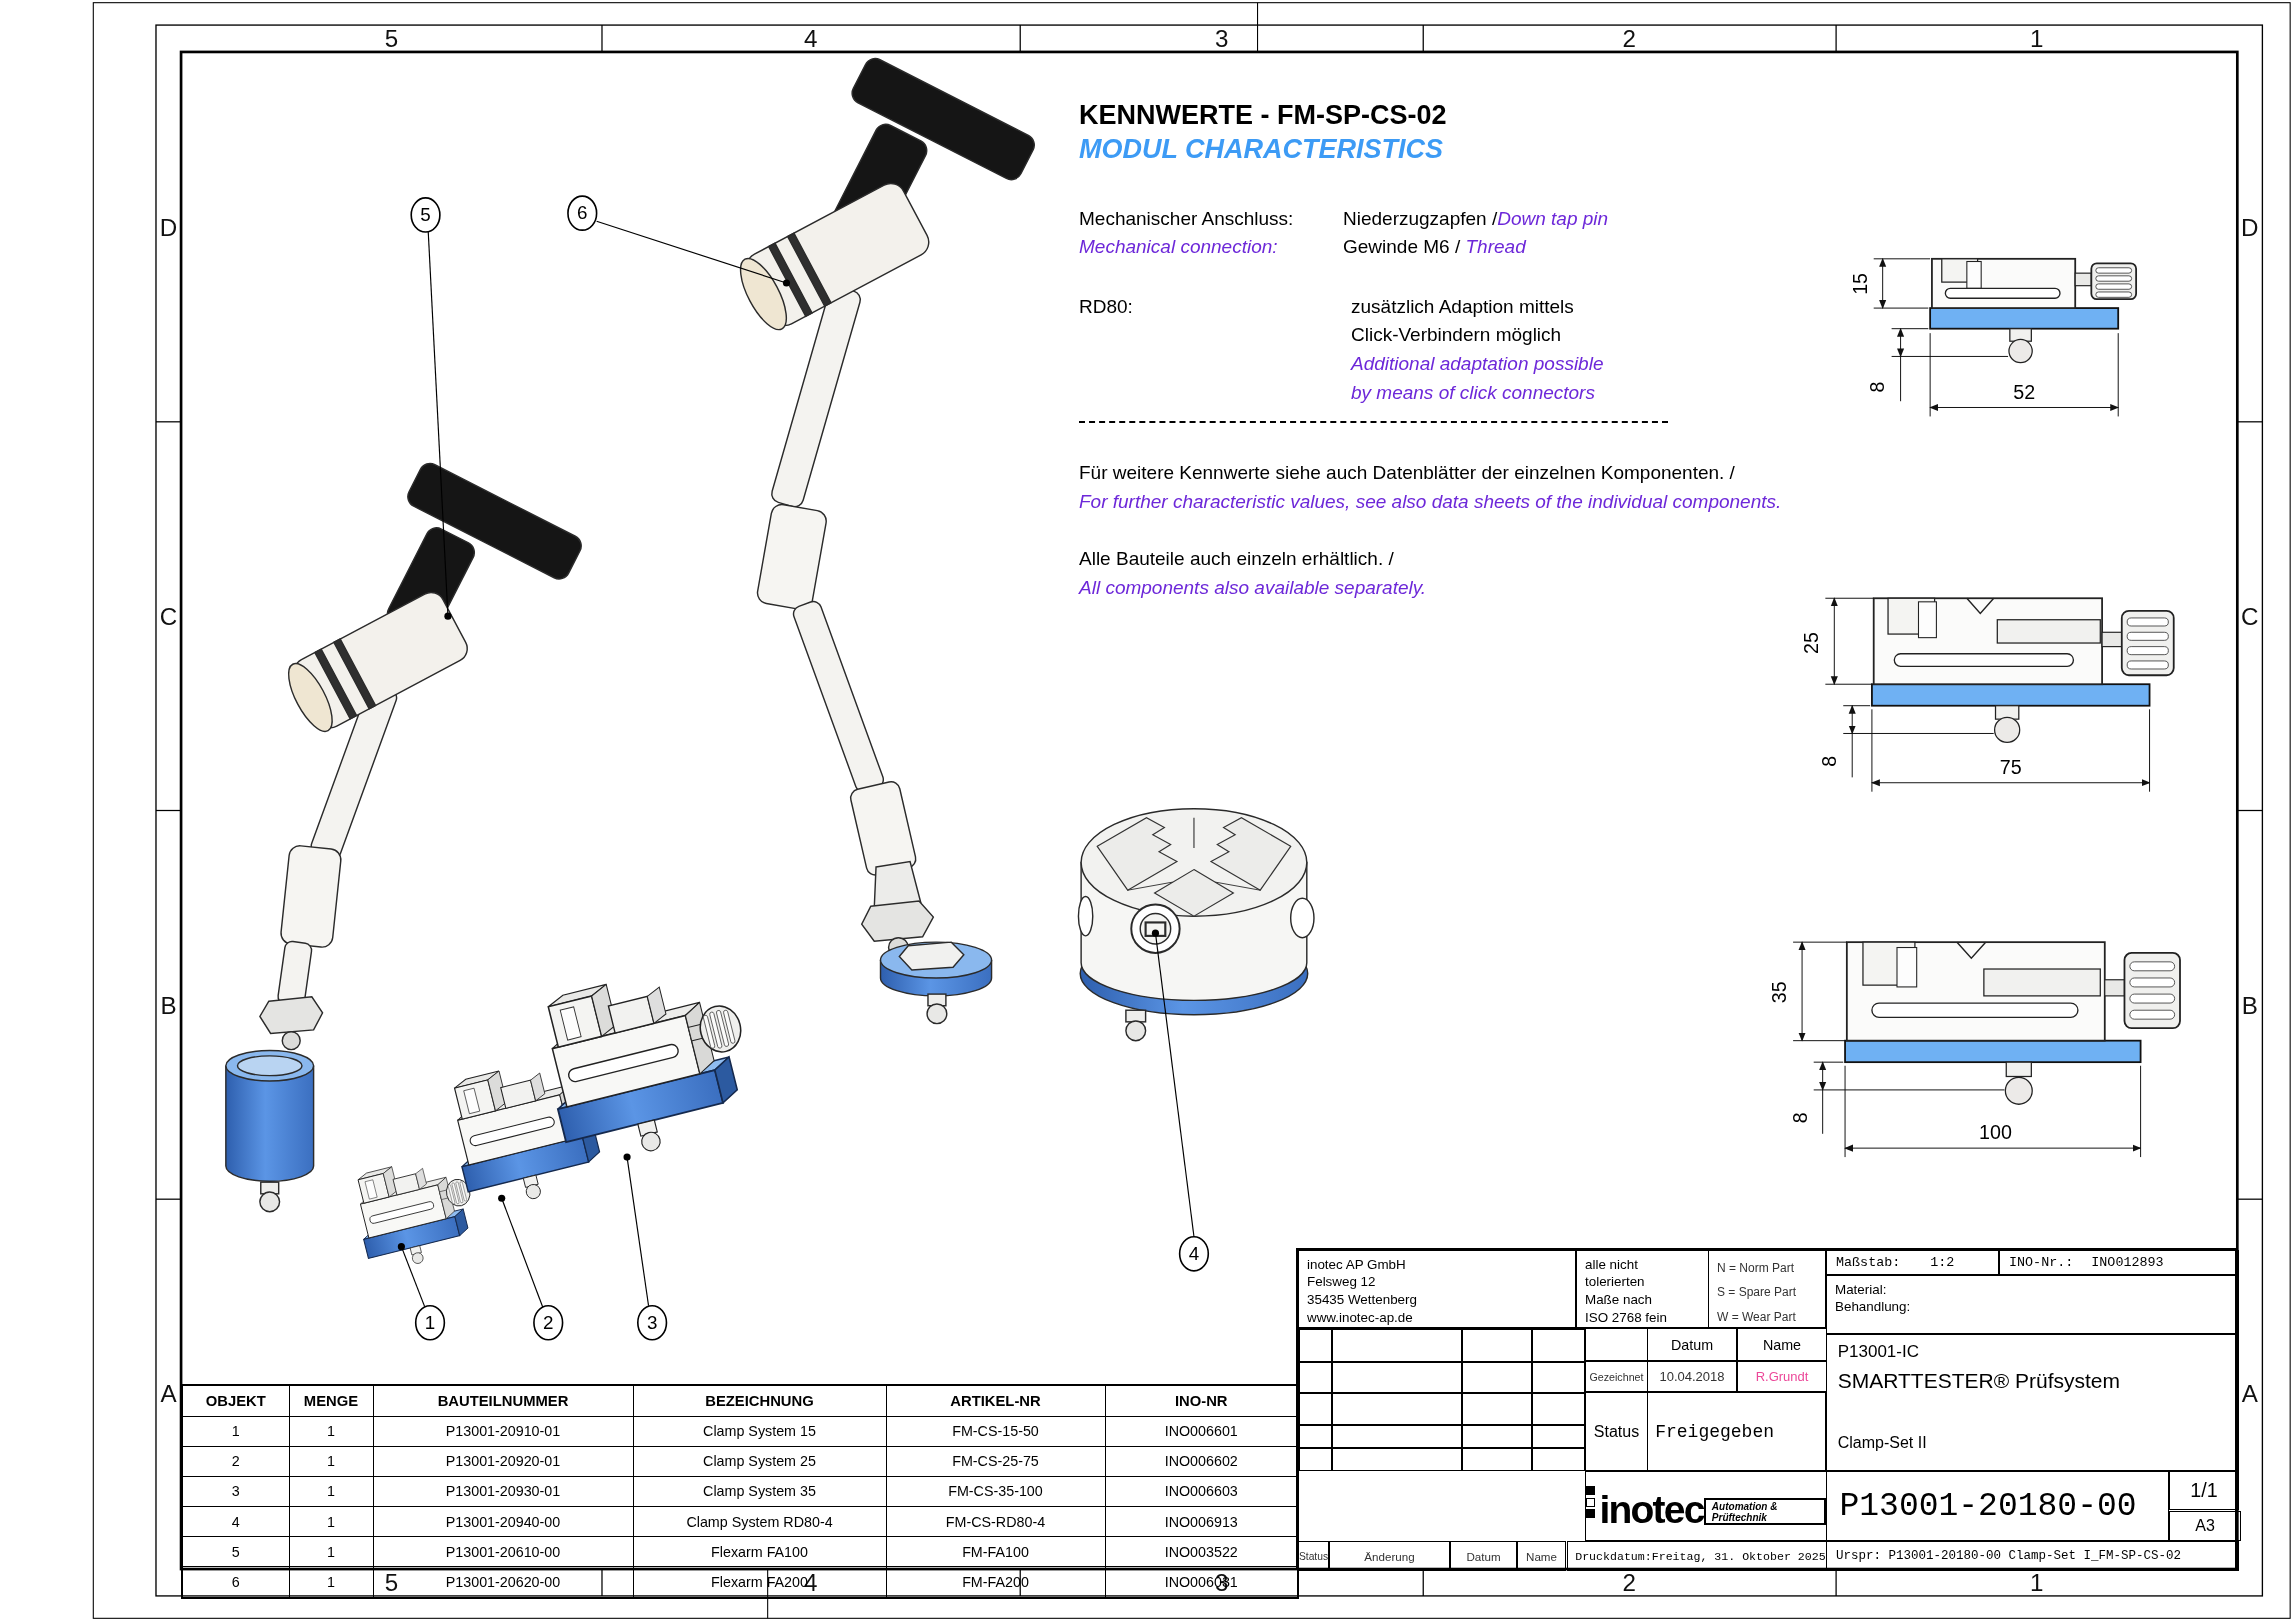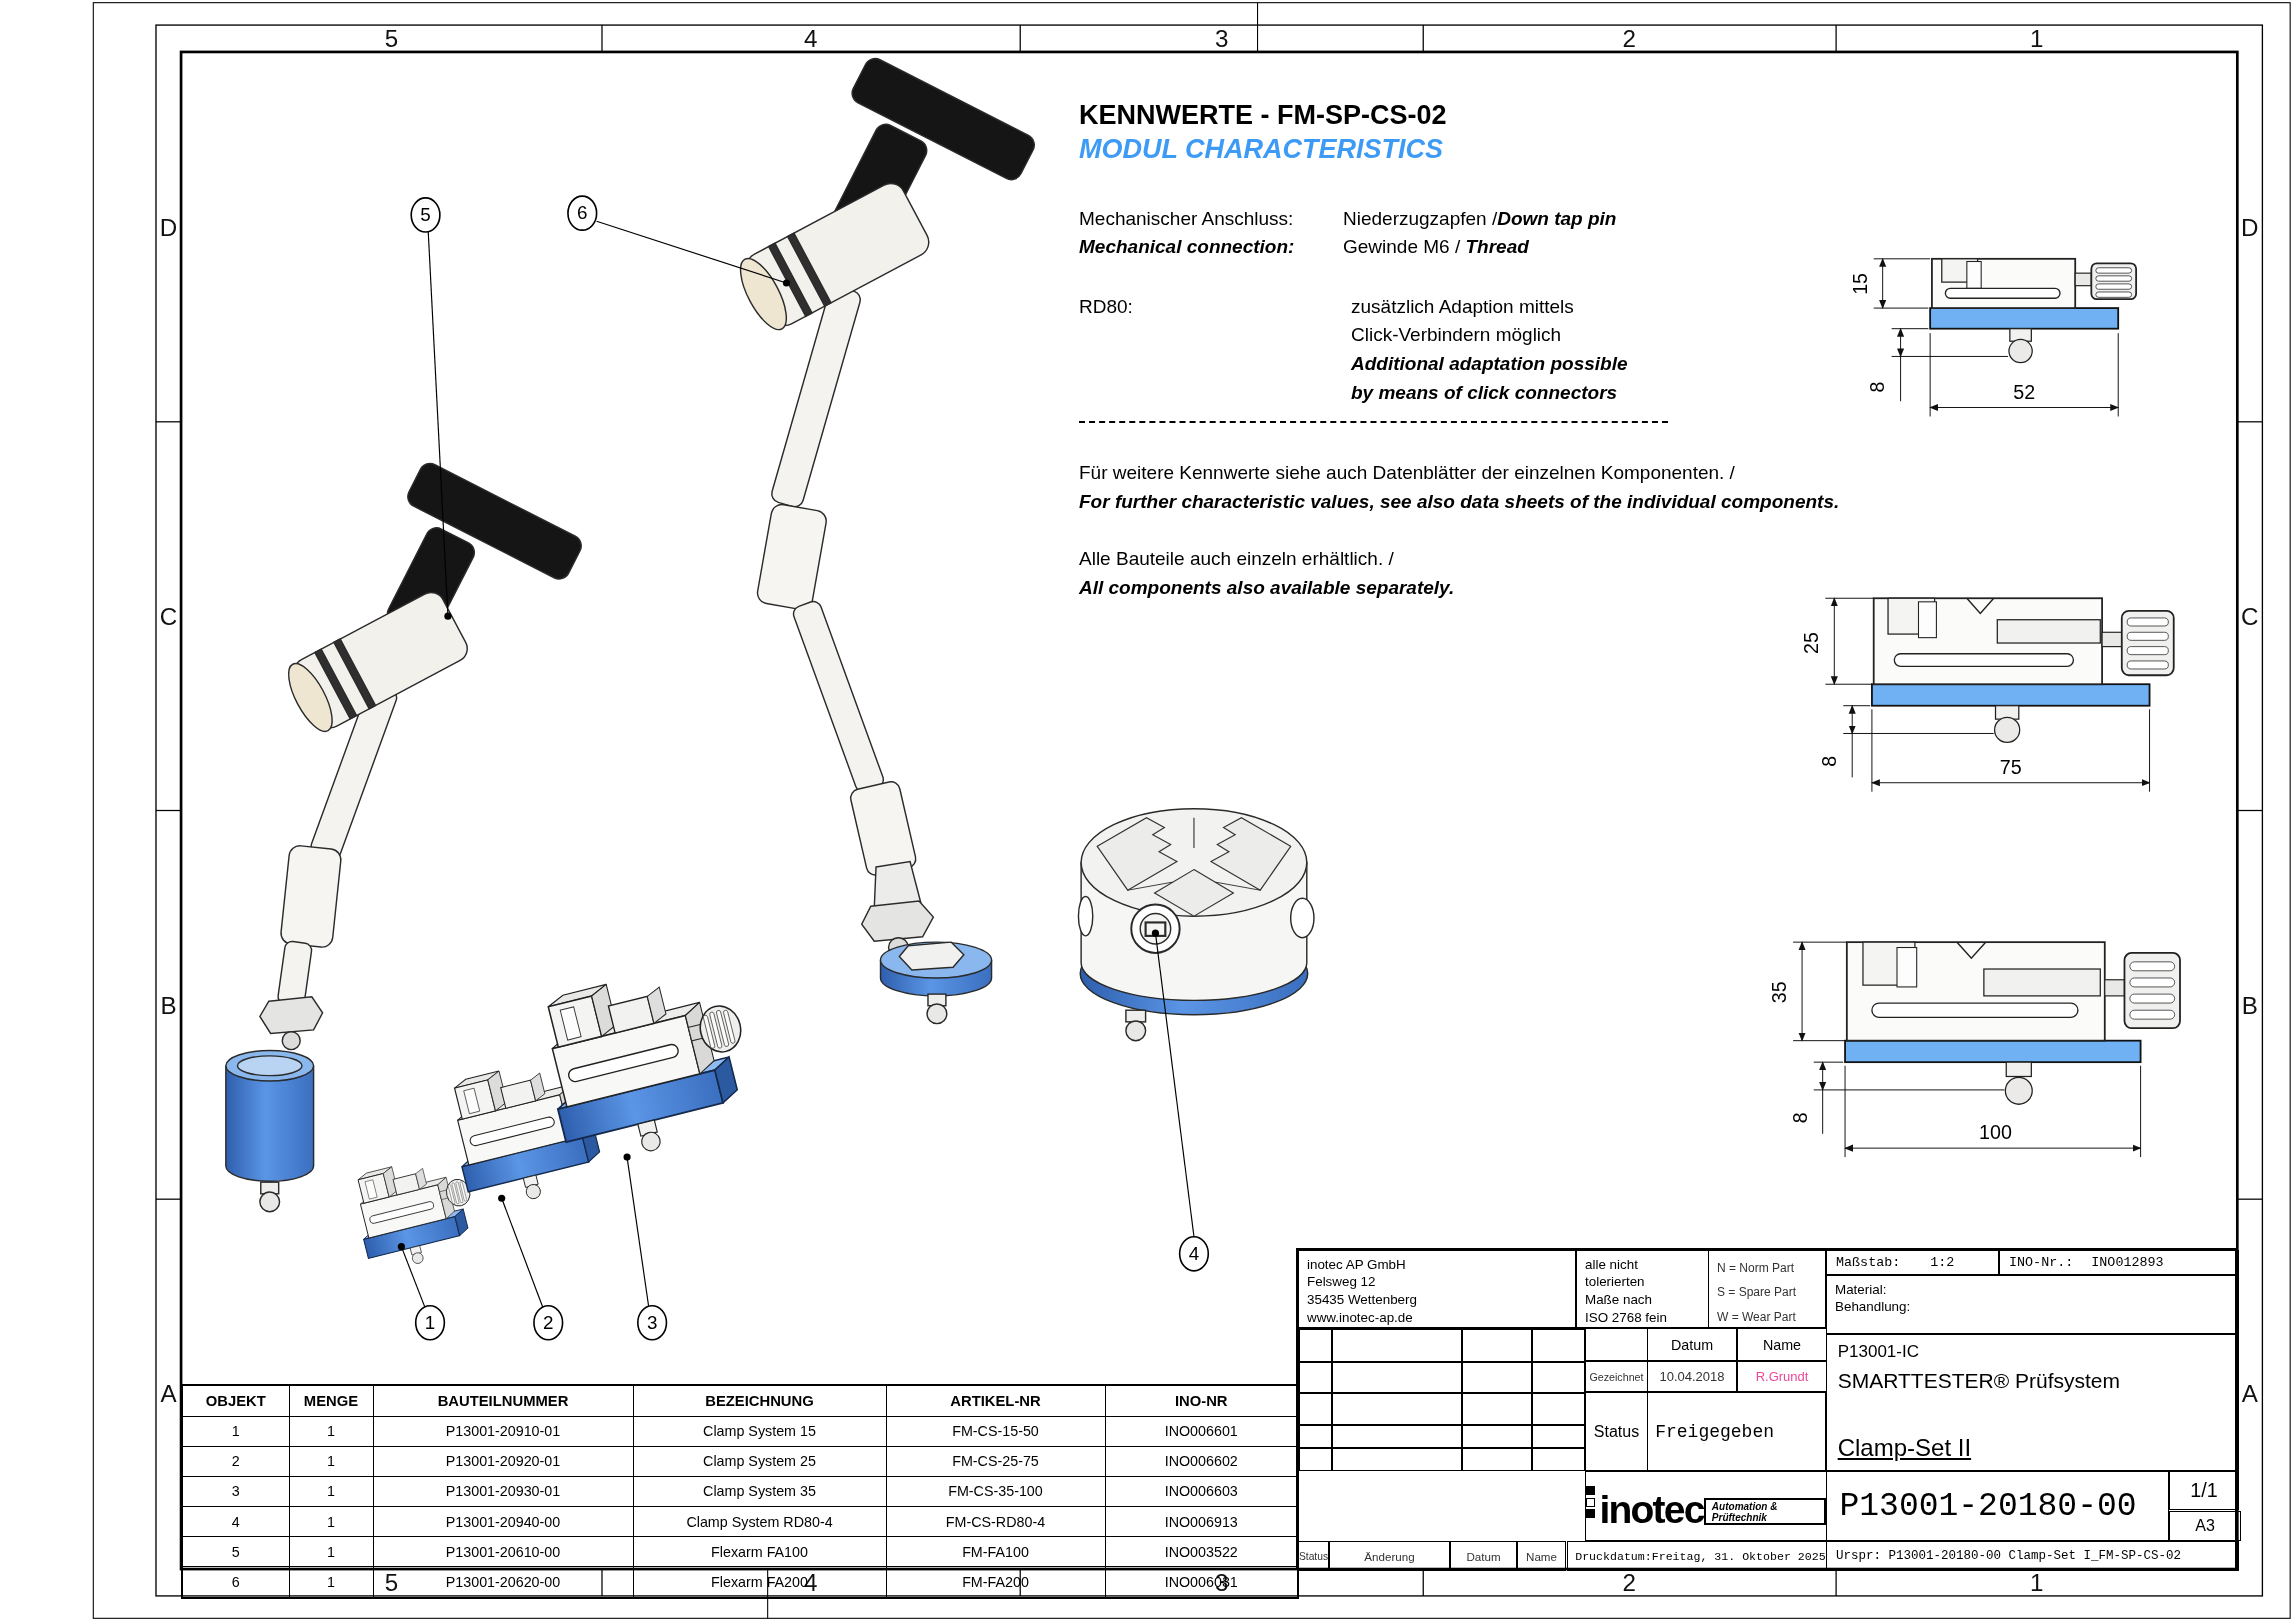--- a/index.html
+++ b/index.html
@@ -1,18 +1,18 @@
 <!DOCTYPE html>
 <html style="font-size:14.3px"><head>
 <meta charset="utf-8">
 <style>
   html,body{margin:0;padding:0;background:#fff;}
   body{width:2293px;height:1621px;position:relative;font-family:"Liberation Sans",sans-serif;color:#000;overflow:hidden;}
   .t{position:absolute;white-space:pre;line-height:1.15;}
-  .blue{color:#000000;font-style:italic;font-weight:bold;}
+  .blue{color:#6d28d9;font-style:italic;}
   .sheet-svg{position:absolute;left:0;top:0;}
   
   .kw-title{font-size:27px;font-weight:bold;}
   .kw-sub{font-size:27px;font-weight:bold;font-style:italic;color:#3d9bf5;}
   .kw{font-size:19px;}
   .sep{position:absolute;border-top:2.2px dashed #000;height:0;}
   
   .bom{position:absolute;left:181px;top:1384px;width:1115px;height:215px;border-collapse:collapse;table-layout:fixed;}
   .bom td,.bom th{border:1.3px solid #000;font-size:14.3px;text-align:center;padding:0;overflow:hidden;white-space:nowrap;}
   .bom th{font-size:14.8px;font-weight:bold;}
@@ -436,21 +436,21 @@
     <span>INO-Nr.:</span>
     <span>INO012893</span>
   </div>
   <div class="c cl" style="left:528px;top:25px;width:413px;height:59px;">
     <div>Material:</div>
     <div>Behandlung:</div>
   </div>
   <div class="c" style="left:528px;top:84px;width:413px;height:137px;">
     <div class="t" style="left:10.7px;top:7.2px;font-size:17px;">P13001-IC</div>
     <div class="t" style="left:10.7px;top:34px;font-size:21px;">SMARTTESTER® Prüfsystem</div>
-    <div class="t" style="left:10.7px;top:99px;font-size:24px;text-decoration:underline;">Clamp-Set II</div>
+    <div class="t" style="left:10.7px;top:99px;font-size:16px;">Clamp-Set II</div>
   </div>
   <div class="c vc" style="left:528px;top:221px;width:343px;height:70px;padding-left:12.5px;font-size:33px;">P13001-20180-00</div>
   <div class="c hc" style="left:871px;top:221px;width:70px;height:39px;font-size:19.7px;">1/1</div>
   <div class="c hc" style="left:871px;top:261px;width:72px;height:30px;font-size:16px;">A3</div>
   <div class="c vc" style="left:528px;top:291px;width:413px;height:30px;padding-left:9px;font-size:12.5px;">Urspr: P13001-20180-00 Clamp-Set I_FM-SP-CS-02</div>
 
   <div class="c rev-grid" style="left:0;top:78px;width:287px;height:143px;">
     <div></div>
       <div></div>
       <div></div>

